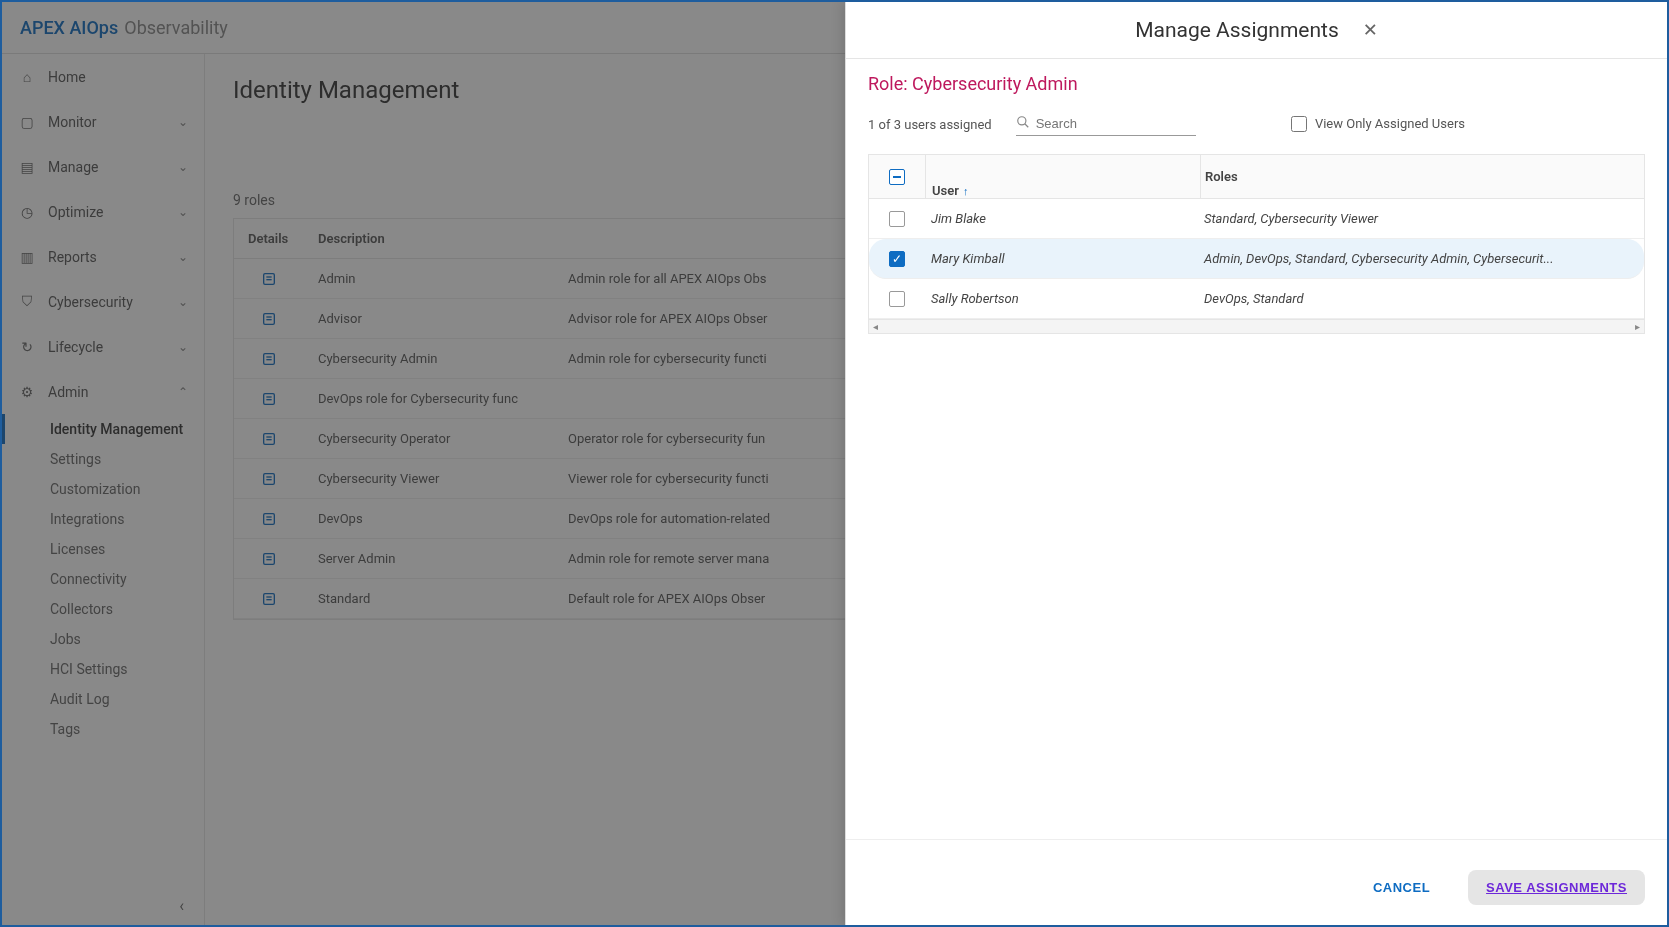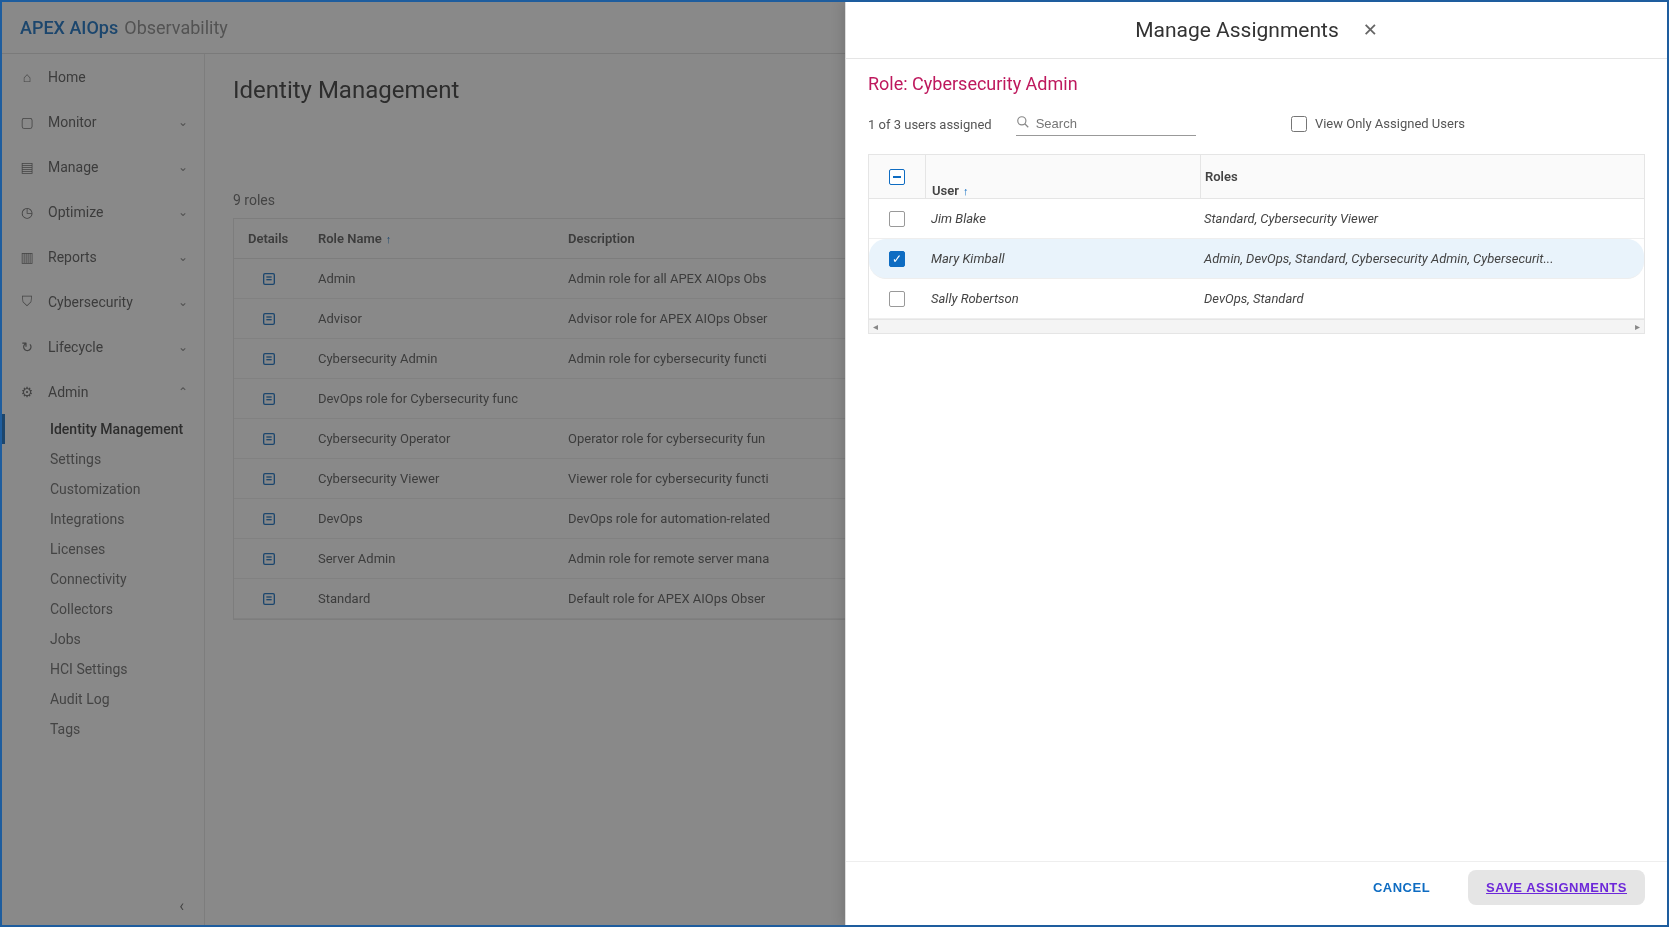--- a/index.html
+++ b/index.html
@@ -319,21 +319,21 @@
   border-color: #0e6cc2;
 }
 .chk.checked::after {
   content: "✓";
   color: #fff;
   font-size: 12px;
   line-height: 1;
 }
 
 .panel-footer {
-  padding: 8px 22px 20px;
+  padding: 30px 22px 20px;
   display: flex;
   justify-content: flex-end;
   gap: 20px;
   align-items: center;
   border-top: 1px solid #eee;
 }
 .btn {
   font-size: 13px;
   font-weight: 600;
   letter-spacing: 0.5px;
@@ -454,21 +454,20 @@
 
   <div class="main">
     <h1 class="page-title">Identity Management</h1>
     <div class="tab-row">
       <div class="tab-label">USERS</div>
     </div>
     <div class="roles-count">9 roles</div>
     <div class="roles-table">
       <div class="roles-table-header">
         <div class="th col-details">Details</div>
-        <div class="th col-name"><span>Role Name</span><span class="sort-arrow">↑</span></div>
         <div class="th col-desc">Description</div>
       </div>
       <div id="roles-body">
           <div class="roles-row">
             <div class="td col-details detail-icon">
               <svg width="16" height="16" viewBox="0 0 24 24" fill="none" stroke="#0e6cc2" stroke-width="2">
                 <rect x="4" y="4" width="16" height="16" rx="2"></rect>
                 <line x1="8" y1="9" x2="16" y2="9"></line>
                 <line x1="8" y1="13" x2="16" y2="13"></line>
               </svg>

